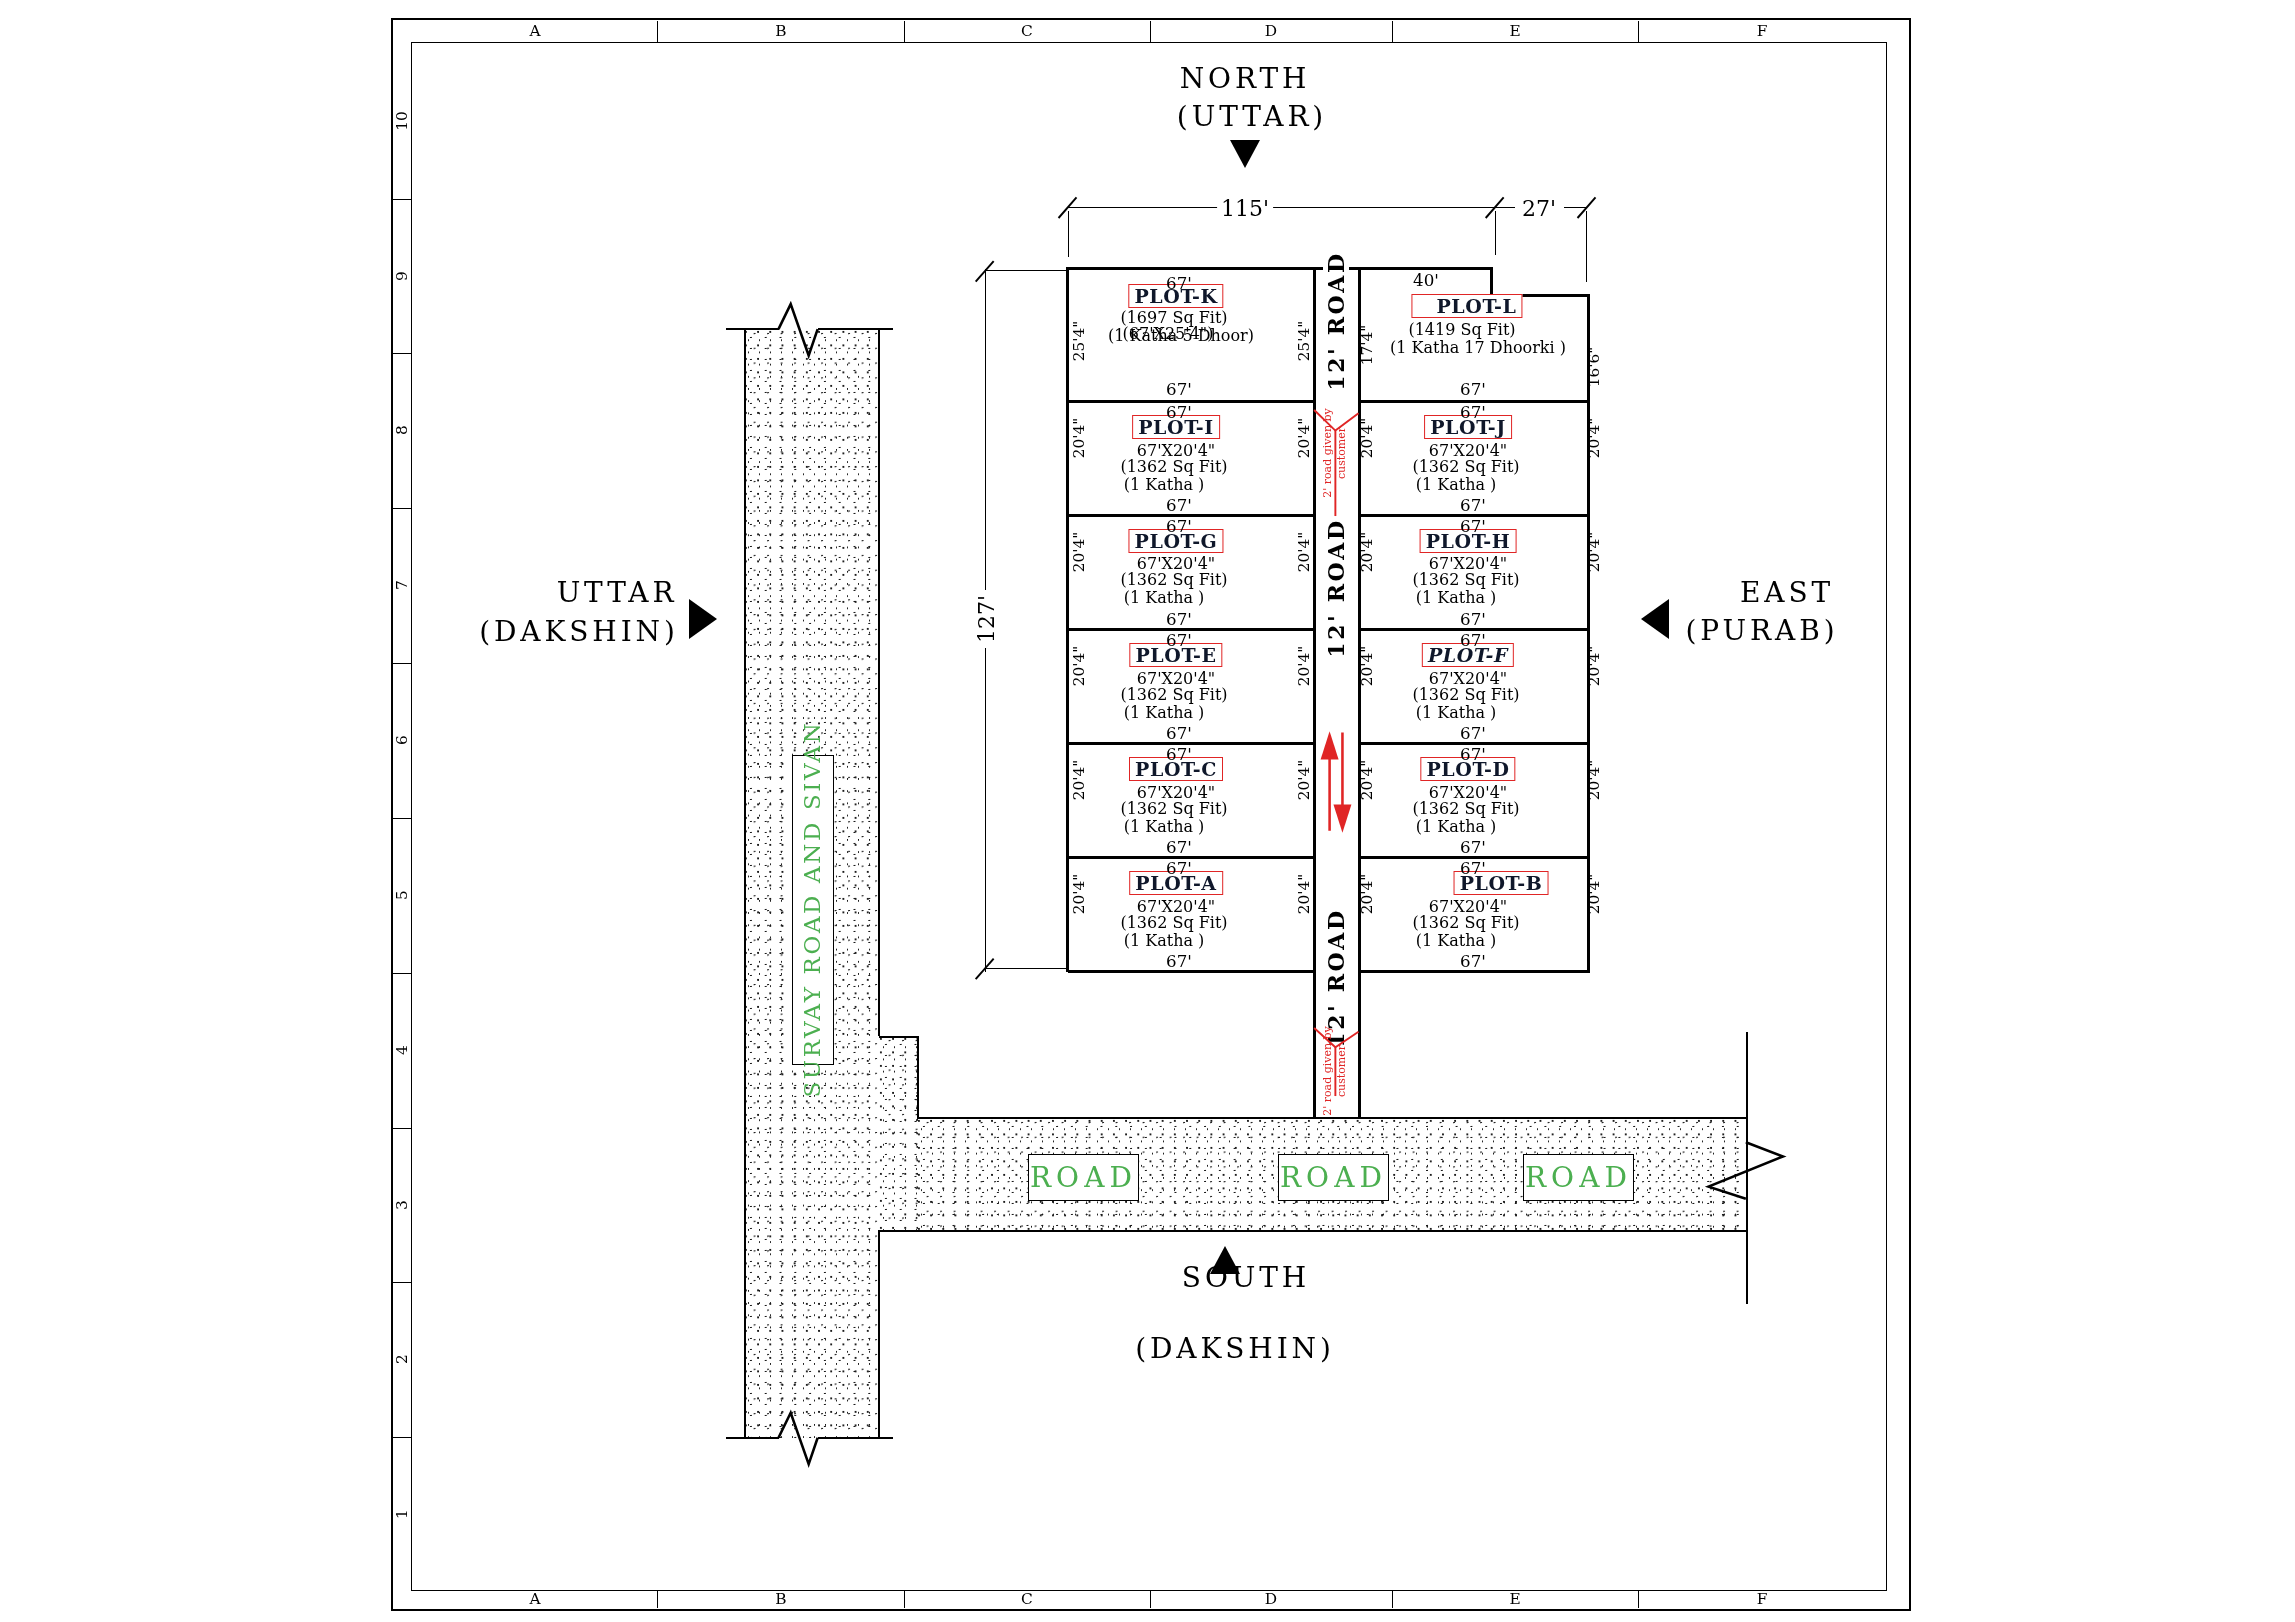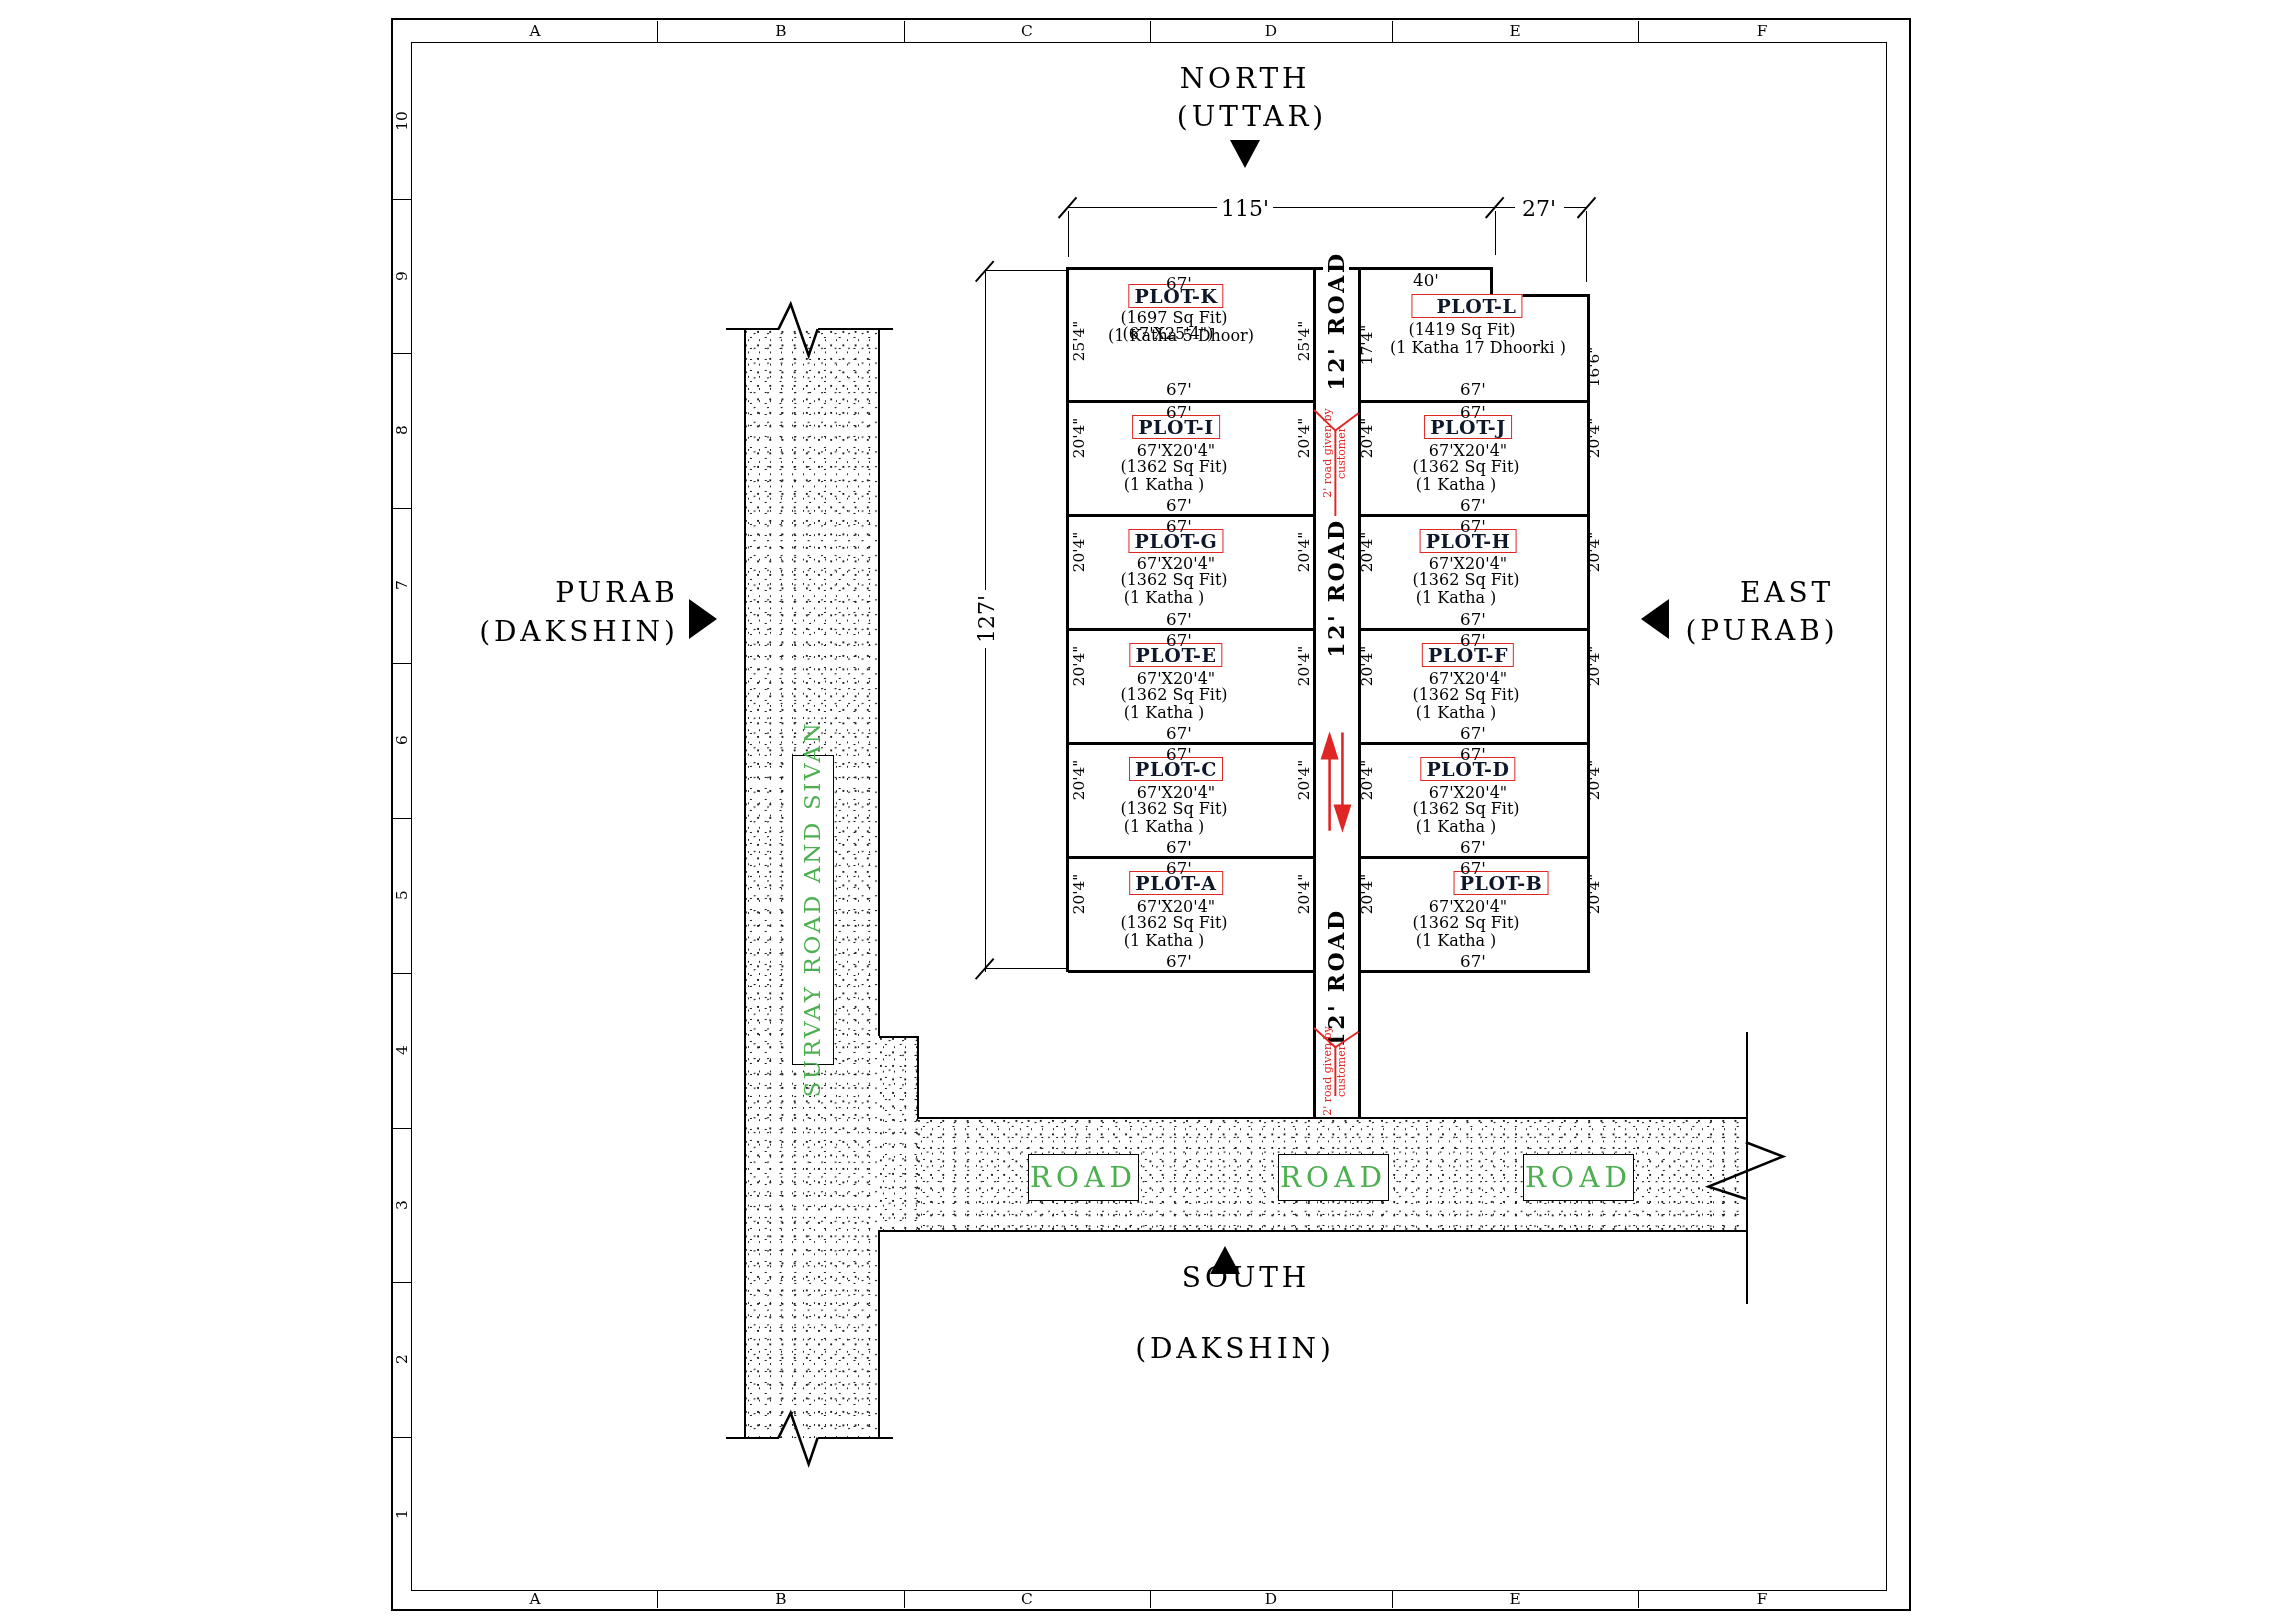--- a/index.html
+++ b/index.html
@@ -89,21 +89,21 @@
   <span class="rot gridtxt" style="left:402px;top:1514px;">1</span>
 
   <span class="ctr compass" style="left:1245px;top:78px;">NORTH</span>
   <span class="ctr compass" style="left:1252px;top:116px;">(UTTAR)</span>
   <div class="tri" style="left:1230px;top:140px;border-left:15.4px solid transparent;border-right:15.4px solid transparent;border-top:28px solid #000;"></div>
 
   <div class="tri" style="left:1210px;top:1246px;border-left:15.4px solid transparent;border-right:15.4px solid transparent;border-bottom:28px solid #000;"></div>
   <span class="ctr compass" style="left:1246px;top:1277px;">SOUTH</span>
   <span class="ctr compass" style="left:1235px;top:1348px;">(DAKSHIN)</span>
 
-  <span class="ctr compass" style="left:617px;top:592px;">PURAB</span>
+  <span class="ctr compass" style="left:617px;top:592px;">UTTAR</span>
   <span class="ctr compass" style="left:579px;top:631px;">(DAKSHIN)</span>
   <div class="tri" style="left:689px;top:599px;border-top:20.6px solid transparent;border-bottom:20.6px solid transparent;border-left:28px solid #000;"></div>
 
   <span class="ctr compass" style="left:1787px;top:592px;">EAST</span>
   <span class="ctr compass" style="left:1762px;top:630px;">(PURAB)</span>
   <div class="tri" style="left:1641px;top:599px;border-top:20.6px solid transparent;border-bottom:20.6px solid transparent;border-right:28px solid #000;"></div>
 
   <div class="hl2" style="left:1068px;top:207px;width:154px;"></div>
   <div class="hl2" style="left:1268px;top:207px;width:227px;"></div>
   <div class="hl2" style="left:1495px;top:207px;width:20px;"></div>
@@ -167,21 +167,21 @@
   <span class="ctr plabel" style="left:1468px;top:541px;">PLOT-H</span>
   <span class="ctr info" style="left:1468px;top:563px;">67'X20'4"</span>
   <span class="ctr info" style="left:1466px;top:579px;">(1362 Sq Fit)</span>
   <span class="ctr info" style="left:1456px;top:597px;">(1 Katha )</span>
 
   <span class="ctr plabel" style="left:1176px;top:655px;">PLOT-E</span>
   <span class="ctr info" style="left:1176px;top:678px;">67'X20'4"</span>
   <span class="ctr info" style="left:1174px;top:694px;">(1362 Sq Fit)</span>
   <span class="ctr info" style="left:1164px;top:712px;">(1 Katha )</span>
 
-  <span class="ctr plabel" style="left:1468px;top:655px;">PLOT-F</span>
+  <span class="ctr plabel" style="left:1468px;top:655px;font-style:italic;">PLOT-F</span>
   <span class="ctr info" style="left:1468px;top:678px;">67'X20'4"</span>
   <span class="ctr info" style="left:1466px;top:694px;">(1362 Sq Fit)</span>
   <span class="ctr info" style="left:1456px;top:712px;">(1 Katha )</span>
 
   <span class="ctr plabel" style="left:1176px;top:769px;">PLOT-C</span>
   <span class="ctr info" style="left:1176px;top:792px;">67'X20'4"</span>
   <span class="ctr info" style="left:1174px;top:808px;">(1362 Sq Fit)</span>
   <span class="ctr info" style="left:1164px;top:826px;">(1 Katha )</span>
 
   <span class="ctr plabel" style="left:1468px;top:769px;">PLOT-D</span>

